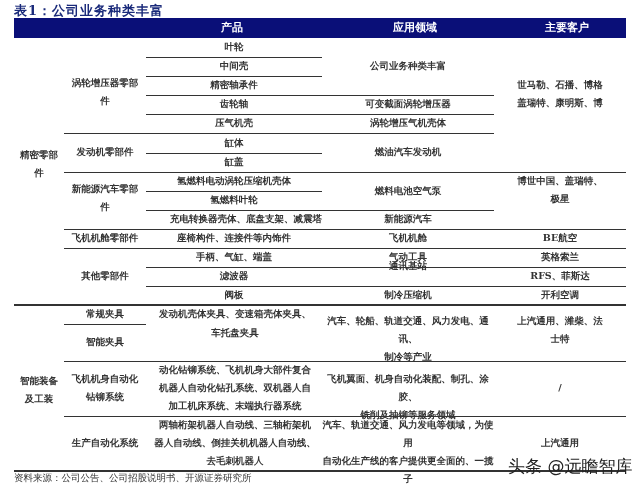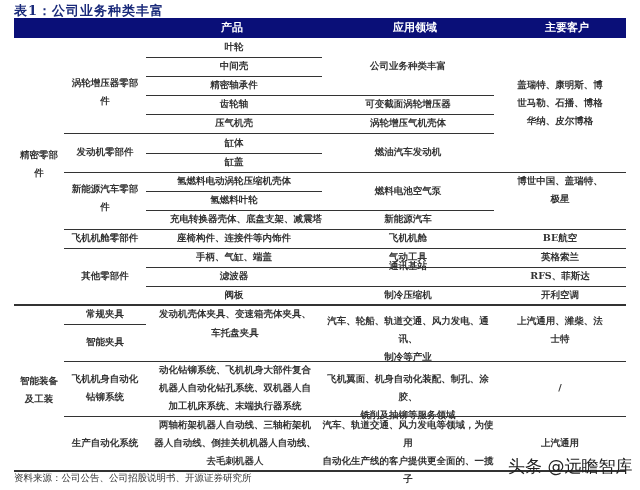--- a/index.html
+++ b/index.html
@@ -42,23 +42,22 @@
 <div class="hl" style="left:146px;top:95px;width:348px;"></div>
 <div class="cell" style="left:146px;top:95px;width:176px;">齿轮轴</div>
 <div class="hl" style="left:146px;top:114px;width:348px;"></div>
 <div class="cell" style="left:146px;top:114px;width:176px;">压气机壳</div>
 
 <div class="cell" style="left:322px;top:57px;width:172px;">公司业务种类丰富</div>
 <div class="cell" style="left:322px;top:95px;width:172px;">可变截面涡轮增压器</div>
 <div class="cell" style="left:322px;top:114px;width:172px;">涡轮增压气机壳体</div>
 
 <div class="cell" style="left:494px;top:76px;width:132px;">
+  <div>世马勒、石播、博格</div>
   <div>盖瑞特、康明斯、博</div>
-  <div>世马勒、石播、博格</div>
-  <div>华纳、皮尔博格</div>
 </div>
 
 <div class="hl" style="left:64px;top:133px;width:430px;"></div>
 
 <div class="cell" style="left:64px;top:143px;width:82px;">发动机零部件</div>
 <div class="cell" style="left:146px;top:134px;width:176px;">缸体</div>
 <div class="hl" style="left:146px;top:153px;width:176px;"></div>
 <div class="cell" style="left:146px;top:153px;width:176px;">缸盖</div>
 <div class="cell" style="left:322px;top:143px;width:172px;">燃油汽车发动机</div>
 

